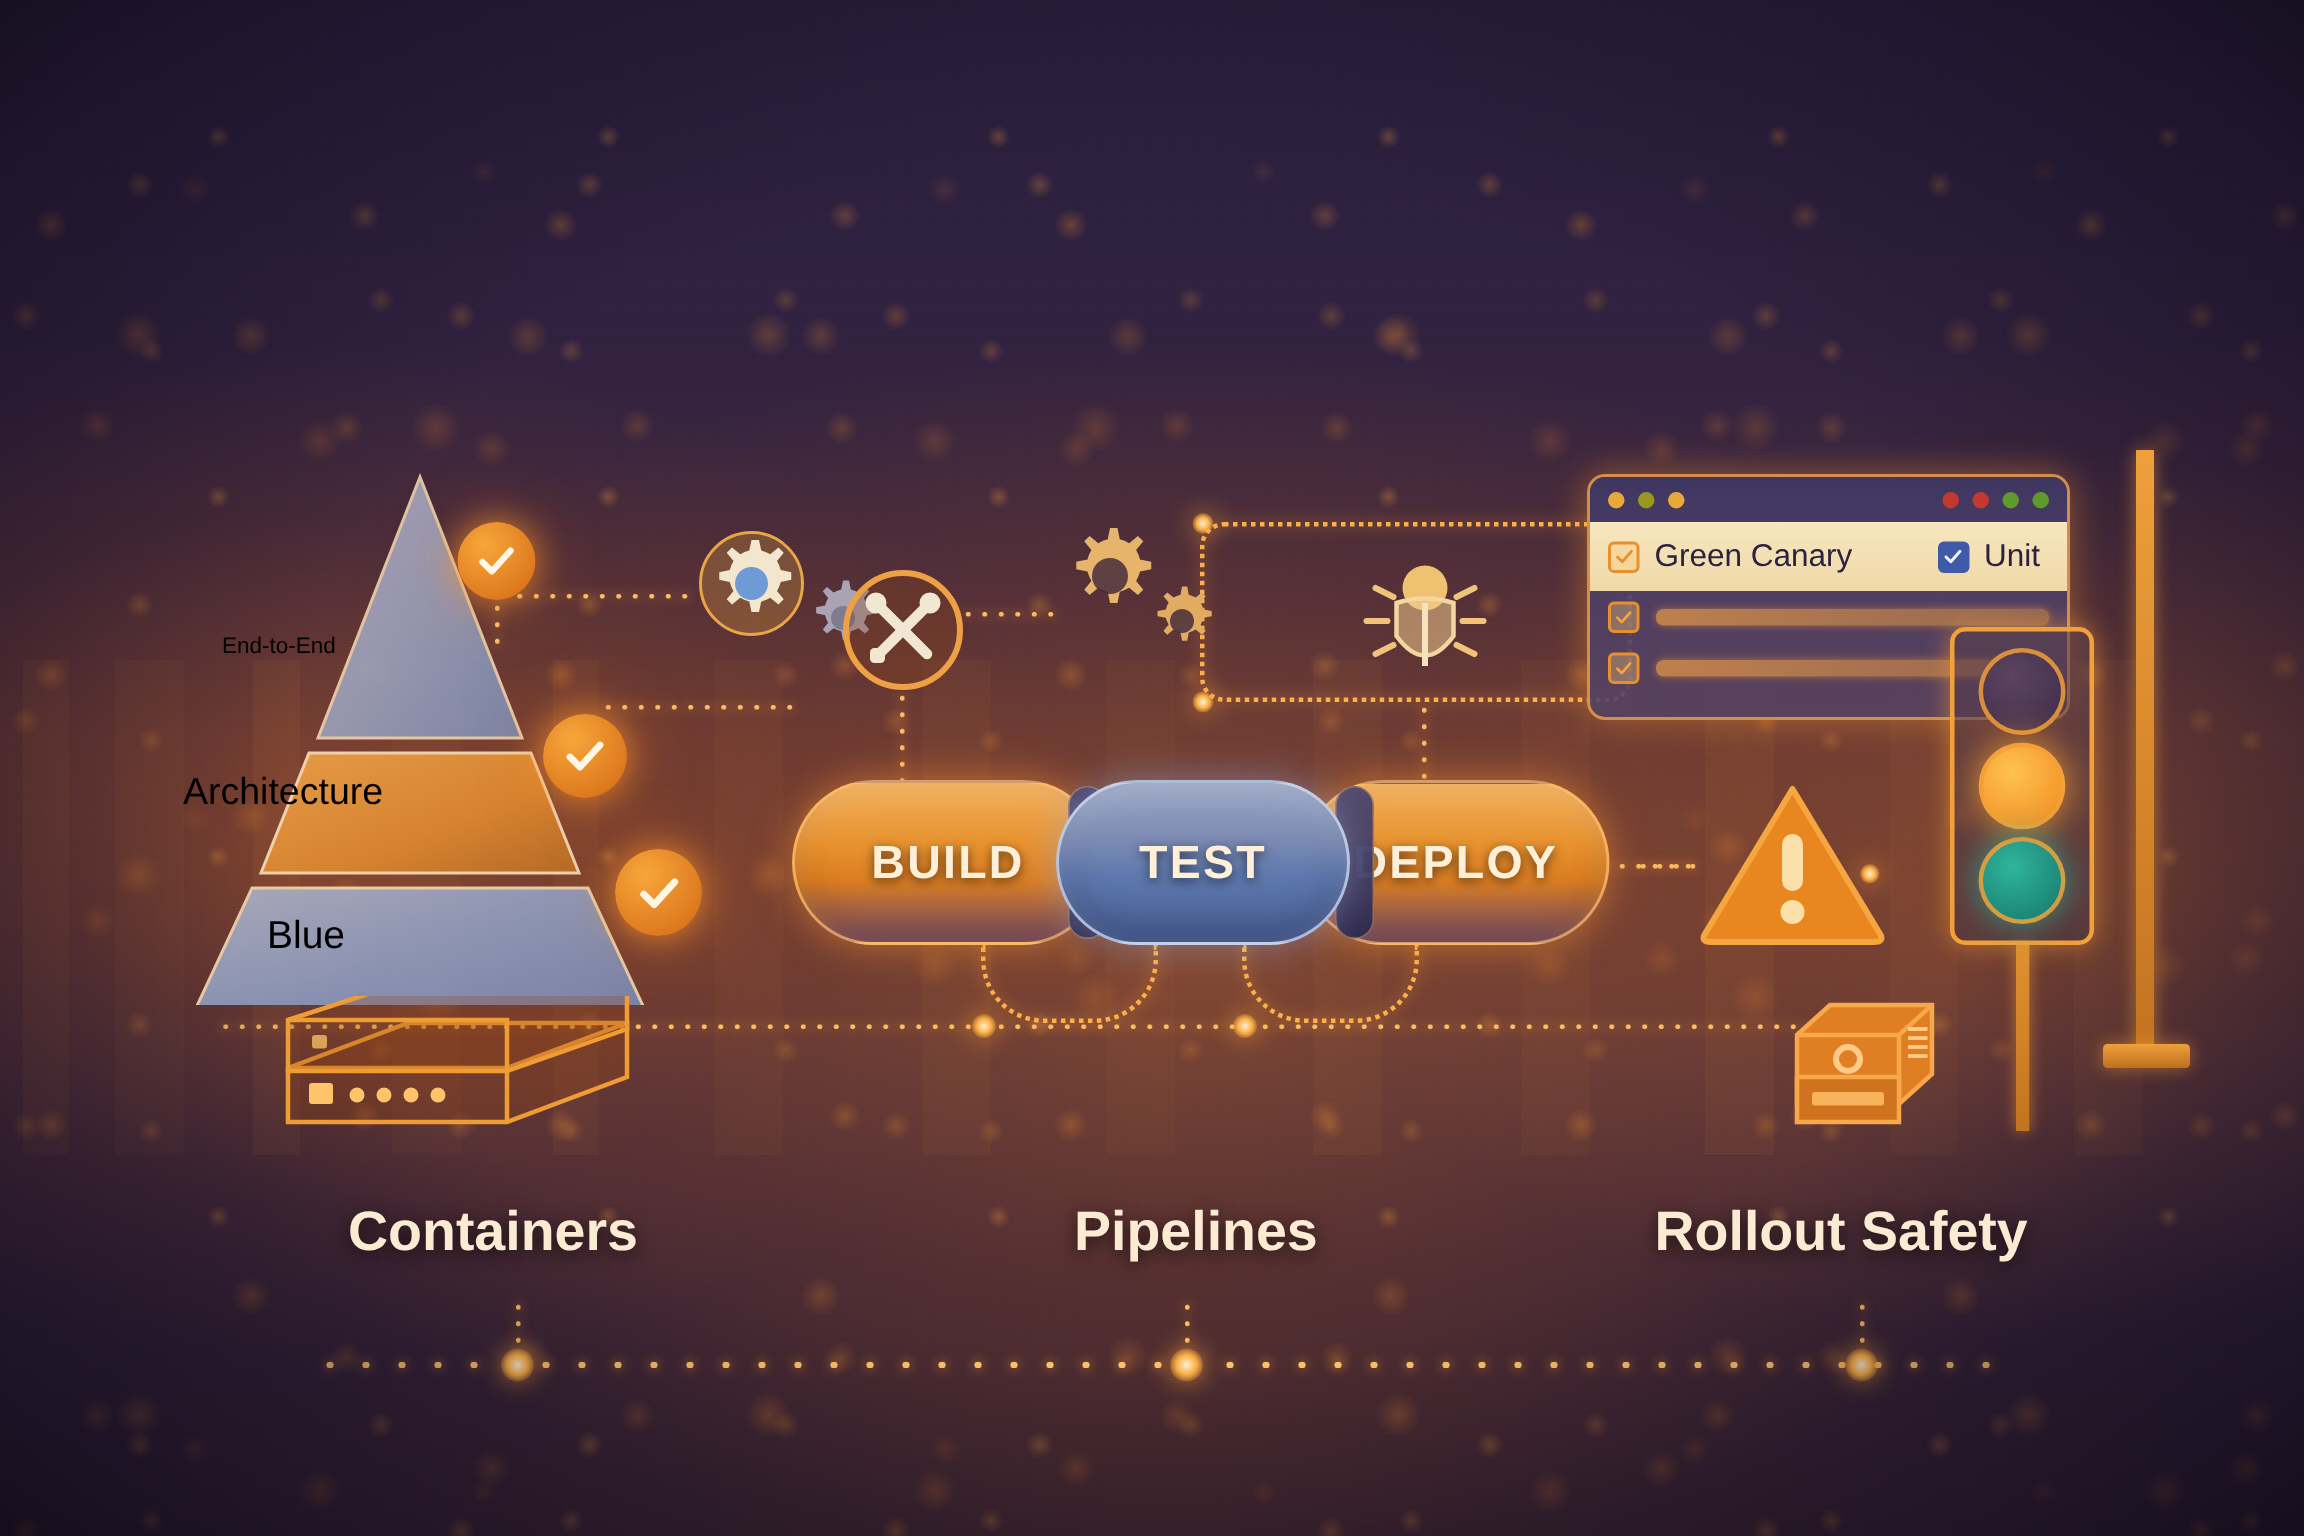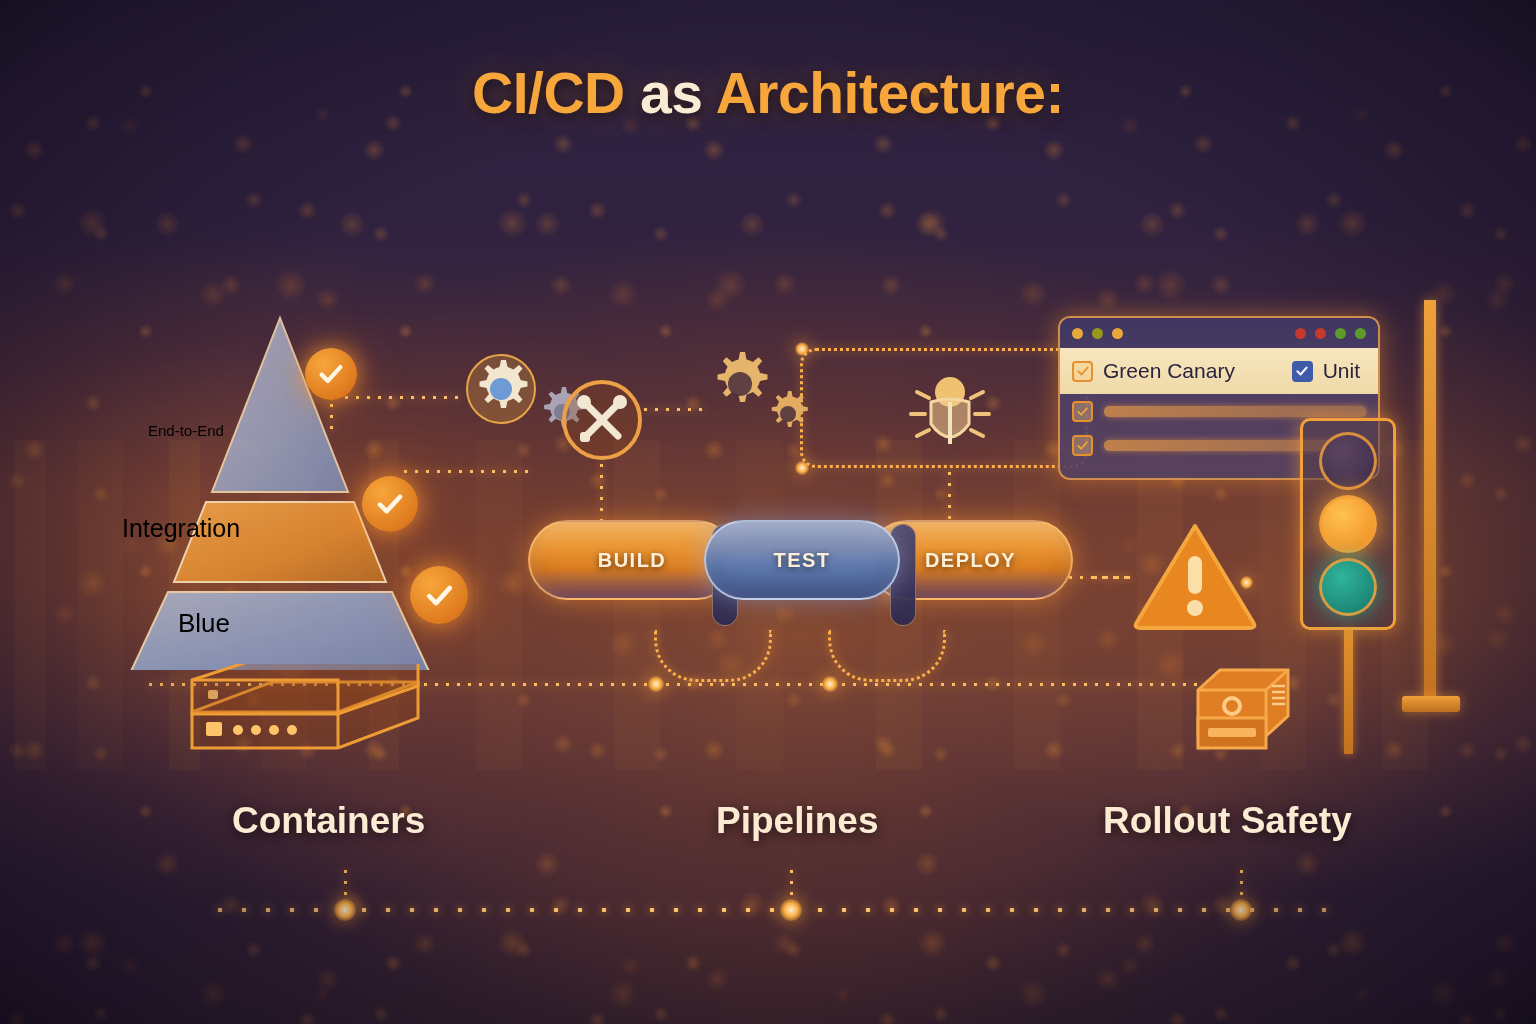--- a/index.html
+++ b/index.html
@@ -122,24 +122,24 @@
     background: radial-gradient(circle at 35% 30%, #F7A63B, #DE7A1E 72%, #C4651A 100%);
     box-shadow: 0 0 22px rgba(255,150,45,0.72), 0 0 46px rgba(255,140,40,0.38);
     display: flex; align-items: center; justify-content: center;
     z-index: 25;
   }
   .check-badge svg { display:block; }
 
   
   #pipeline { position: absolute; left: 528px; top: 520px; width: 545px; height: 110px; z-index: 22; }
   .capsule-seg {
-    position: absolute; top: 0; height: 80px;
+    position: absolute; top: 0; height: 110px;
     display: flex; align-items: center; justify-content: center;
     border-radius: 54px / 55px;
-    font-size: 20px; font-weight: bold; letter-spacing: 1.5px;
+    font-size: 31px; font-weight: bold; letter-spacing: 1.5px;
     color: #FDEFD8;
     text-shadow: 0 2px 7px rgba(0,0,0,0.6);
     border: 2px solid rgba(255,190,110,0.7);
     box-shadow: 0 0 26px rgba(255,150,45,0.55), inset 0 6px 18px rgba(255,220,170,0.22), inset 0 -10px 20px rgba(120,50,10,0.30);
   }
   .seg-orange {
     background: linear-gradient(180deg, #F2B05A 0%, #E8922F 38%, #D97C22 62%, #6B4A6E 100%);
   }
   .seg-blue {
     background: linear-gradient(180deg, #9AA6C4 0%, #7E8CB4 34%, #5E79AE 58%, #4A5E93 100%);
@@ -267,25 +267,20 @@
 </style>
 </head>
 <body>
 
 <div id="stage">
 
   <div class="bokeh"></div>
   <div class="skyline"></div>
 
   <div class="title-wrap">
-    <div class="title">
-      <span class="t-accent">CI/CD</span>
-      <span class="t-plain">as</span>
-      <span class="t-accent">Architecture:</span>
-    </div>
   </div>
 
   <div id="pyramid">
     <svg width="420" height="360" viewBox="0 0 420 360">
       <defs>
         <linearGradient id="gBlueTop" x1="0" y1="0" x2="1" y2="1">
           <stop offset="0%" stop-color="#B9B2C6"></stop>
             <stop offset="55%" stop-color="#9AA2BE"></stop>
             <stop offset="100%" stop-color="#7D8CB4"></stop>
         </linearGradient>
@@ -303,21 +298,21 @@
       </defs>
 
       <polygon points="190,8 258,182 122,182" fill="url(#gBlueTop)" opacity="0.88" stroke="#F3D9B0" stroke-width="2"></polygon>
 
       <polygon points="116,192 264,192 296,272 84,272" fill="url(#gOrange)" opacity="0.92" stroke="#F6DEB6" stroke-width="2"></polygon>
 
       <polygon points="78,282 302,282 344,372 36,372" fill="url(#gBlueBot)" opacity="0.90" stroke="#F3D9B0" stroke-width="2"></polygon>
     </svg>
 
     <div class="pyr-label" style="left: 58px; top: 112px; font-size: 15px;">End-to-End</div>
-    <div class="pyr-label" style="left: 32px; top: 204px; font-size: 25px;">Integration</div>
+    <div class="pyr-label" style="left: 32px; top: 204px; font-size: 25px;">Architecture</div>
     <div class="pyr-label" style="left: 88px; top: 298px; font-size: 26px;">Blue</div>
 
     
     <div class="check-badge" style="left: 215px; top: 38px; width: 52px; height: 52px;">
       <svg width="30" height="30" viewBox="0 0 24 24">
         <path d="M4.5 12.5 L9.5 17.5 L19.5 6.5" fill="none" stroke="#FFF6E6" stroke-width="3.4" stroke-linecap="round" stroke-linejoin="round"></path>
       </svg>
     </div>
     <div class="check-badge" style="left: 272px; top: 166px; width: 56px; height: 56px;">
       <svg width="32" height="32" viewBox="0 0 24 24">

